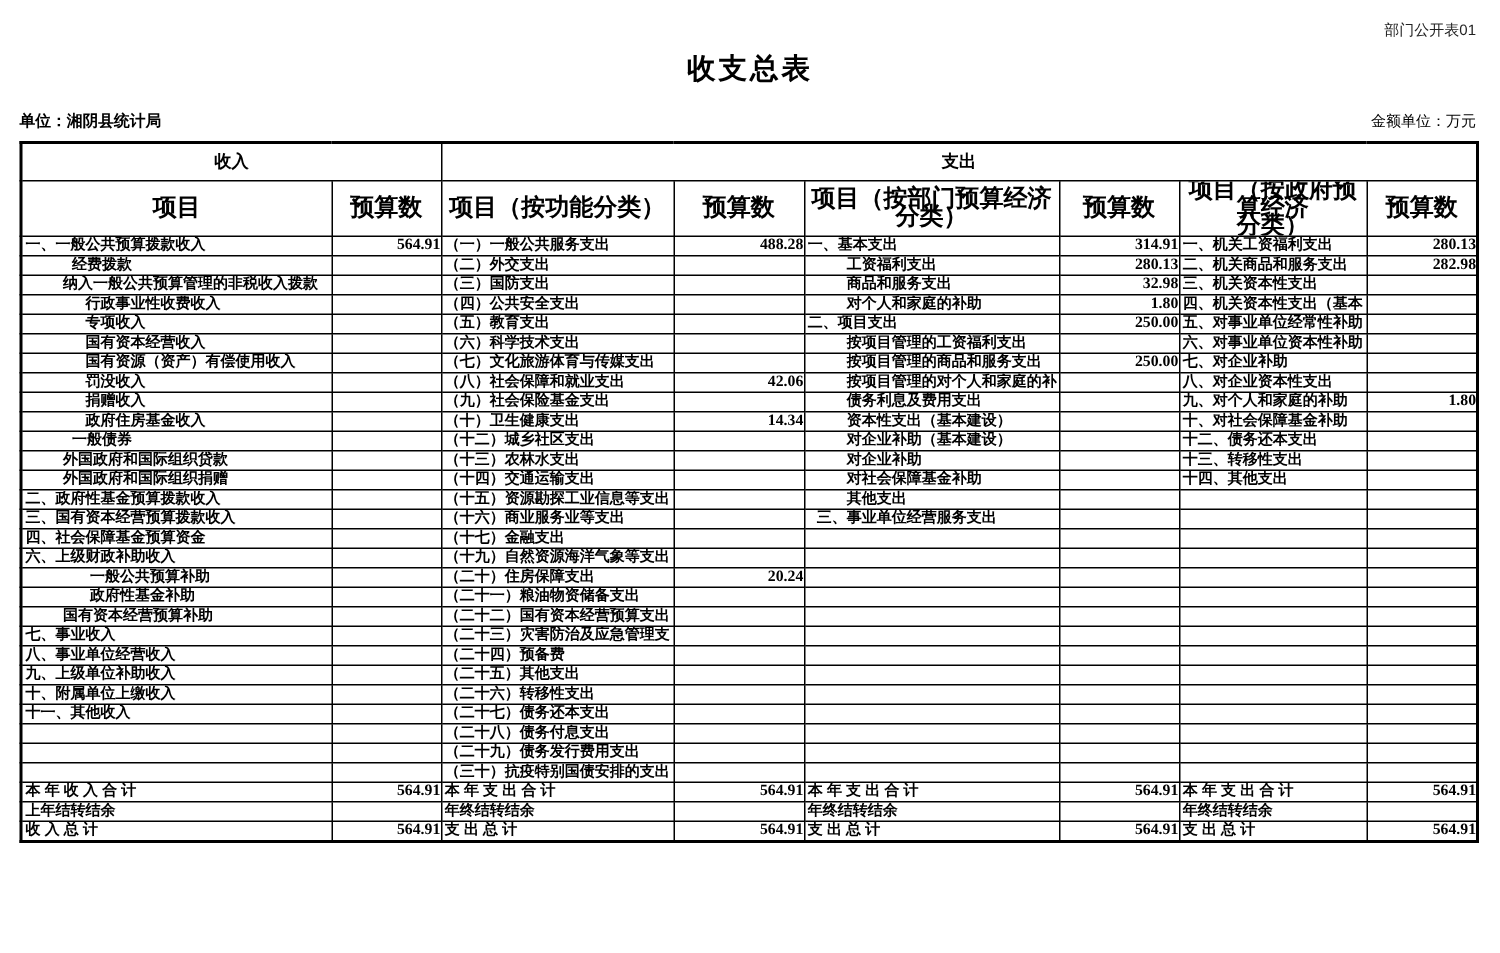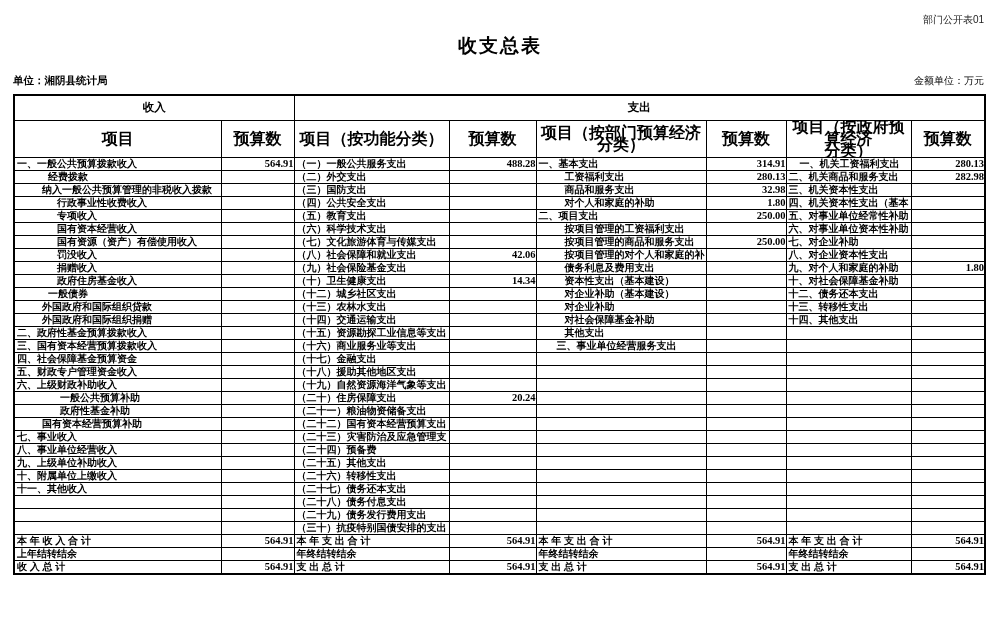--- a/index.html
+++ b/index.html
@@ -110,21 +110,21 @@
     </tr>
   </thead>
   <tbody>
       <tr class="body-row">
         <td class="label-cell" style="padding-left: 2px;">一、一般公共预算拨款收入</td>
         <td class="value-cell">564.91</td>
         <td class="label-cell" style="padding-left: 2px;">（一）一般公共服务支出</td>
         <td class="value-cell">488.28</td>
         <td class="label-cell" style="padding-left: 2px;">一、基本支出</td>
         <td class="value-cell">314.91</td>
-        <td class="label-cell" style="padding-left: 2px; text-align: center;">一、机关工资福利支出</td>
+        <td class="label-cell" style="padding-left: 2px;">一、机关工资福利支出</td>
         <td class="value-cell">280.13</td>
       </tr>
       <tr class="body-row">
         <td class="label-cell" style="padding-left: 33px;">经费拨款</td>
         <td class="value-cell"></td>
         <td class="label-cell" style="padding-left: 2px;">（二）外交支出</td>
         <td class="value-cell"></td>
         <td class="label-cell" style="padding-left: 28px;">工资福利支出</td>
         <td class="value-cell">280.13</td>
         <td class="label-cell" style="padding-left: 2px;">二、机关商品和服务支出</td>
@@ -248,39 +248,29 @@
         <td class="label-cell" style="padding-left: 28px;">其他支出</td>
         <td class="value-cell"></td>
         <td class="label-cell" style="padding-left: 2px;"></td>
         <td class="value-cell"></td>
       </tr>
       <tr class="body-row">
         <td class="label-cell" style="padding-left: 2px;">三、国有资本经营预算拨款收入</td>
         <td class="value-cell"></td>
         <td class="label-cell" style="padding-left: 2px;">（十六）商业服务业等支出</td>
         <td class="value-cell"></td>
-        <td class="label-cell" style="padding-left: 20px;">三、事业单位经营服务支出</td>
+        <td class="label-cell" style="padding-left: 8px;">三、事业单位经营服务支出</td>
         <td class="value-cell"></td>
         <td class="label-cell" style="padding-left: 2px;"></td>
         <td class="value-cell"></td>
       </tr>
       <tr class="body-row">
         <td class="label-cell" style="padding-left: 2px;">四、社会保障基金预算资金</td>
         <td class="value-cell"></td>
         <td class="label-cell" style="padding-left: 2px;">（十七）金融支出</td>
-        <td class="value-cell"></td>
-        <td class="label-cell" style="padding-left: 2px;"></td>
-        <td class="value-cell"></td>
-        <td class="label-cell" style="padding-left: 2px;"></td>
-        <td class="value-cell"></td>
-      </tr>
-      <tr class="body-row">
-        <td class="label-cell" style="padding-left: 2px;">五、财政专户管理资金收入</td>
-        <td class="value-cell"></td>
-        <td class="label-cell" style="padding-left: 2px;">（十八）援助其他地区支出</td>
         <td class="value-cell"></td>
         <td class="label-cell" style="padding-left: 2px;"></td>
         <td class="value-cell"></td>
         <td class="label-cell" style="padding-left: 2px;"></td>
         <td class="value-cell"></td>
       </tr>
       <tr class="body-row">
         <td class="label-cell" style="padding-left: 2px;">六、上级财政补助收入</td>
         <td class="value-cell"></td>
         <td class="label-cell" style="padding-left: 2px;">（十九）自然资源海洋气象等支出</td>

